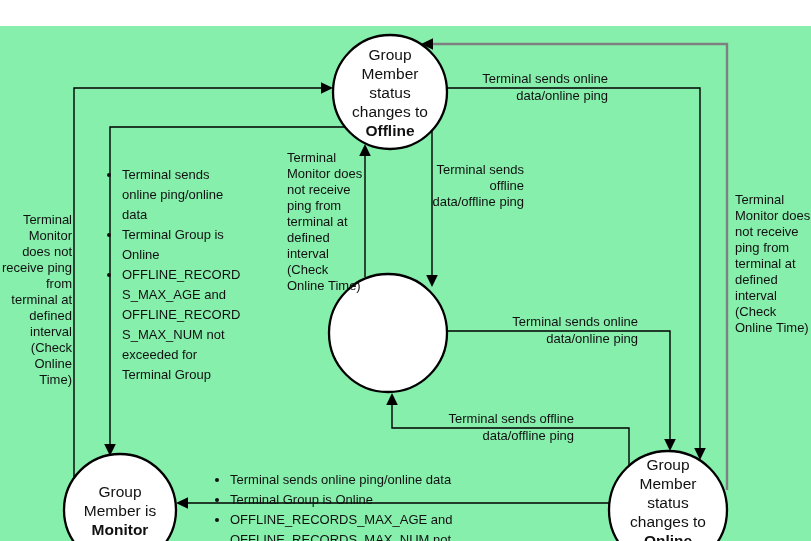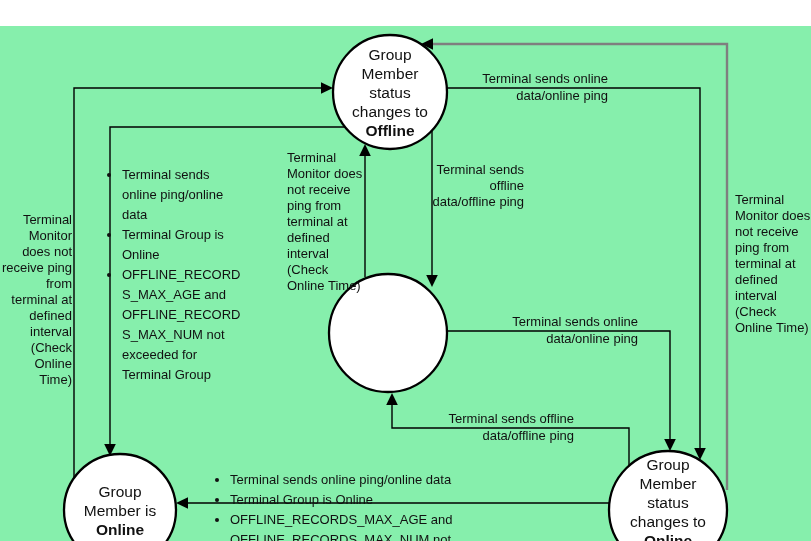--- a/index.html
+++ b/index.html
@@ -102,21 +102,21 @@
   </svg>
 
   <div class="node-text" style="left:344px;top:19px;width:92px;">
     <span>Group Member status changes to</span>
     <b>Offline</b>
   </div>
 
 
   <div class="node-text" style="left:81px;top:456px;width:78px;">
     <span>Group Member is</span>
-    <b>Online</b>
+    <b>Monitor</b>
   </div>
 
   <div class="node-text" style="left:622px;top:429px;width:92px;">
     <span>Group Member status changes to</span>
     <b>Online Processing</b>
   </div>
 
   <div class="lbl rightal" style="left:0px;top:186px;width:72px;">Terminal Monitor does not receive ping from terminal at defined interval (Check Online Time)</div>
 
   <div class="lbl" style="left:287px;top:124px;width:78px;">Terminal Monitor does not receive ping from terminal at defined interval (Check Online Time)</div>

